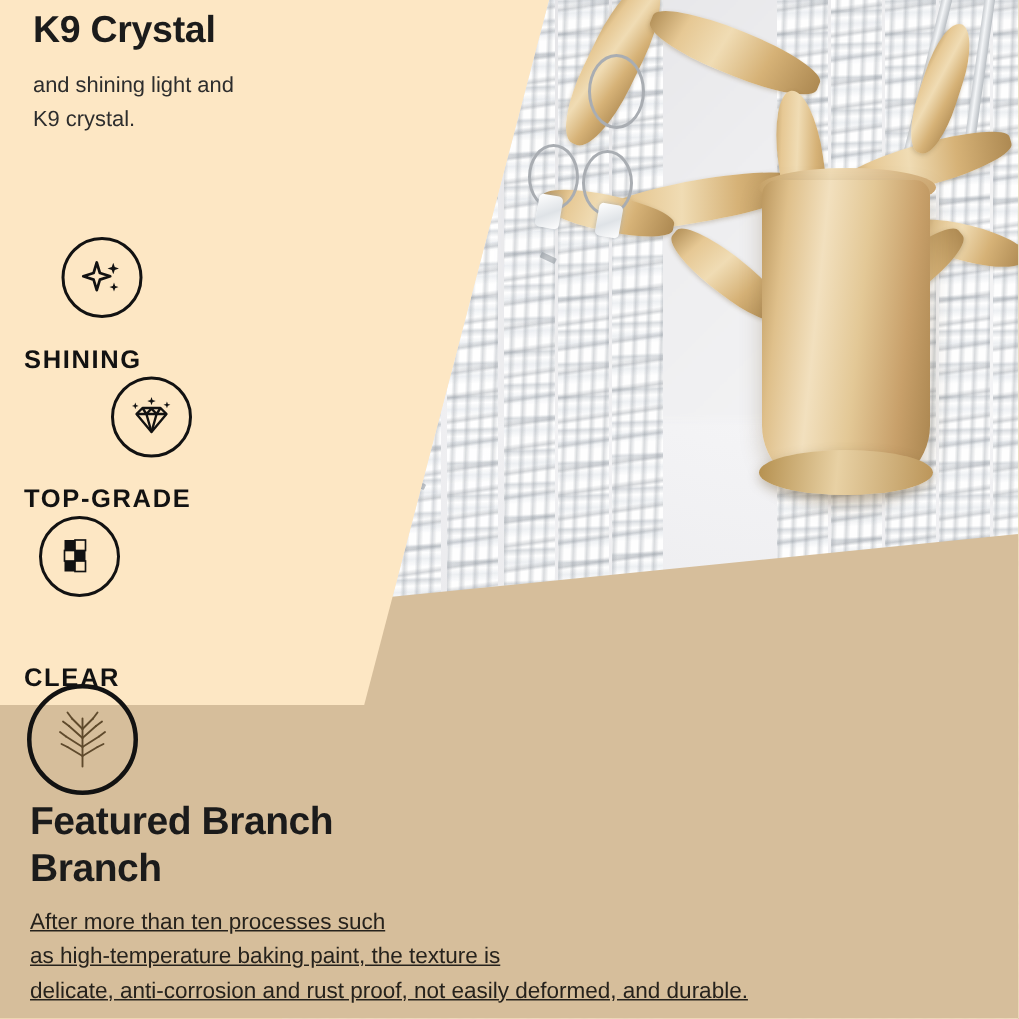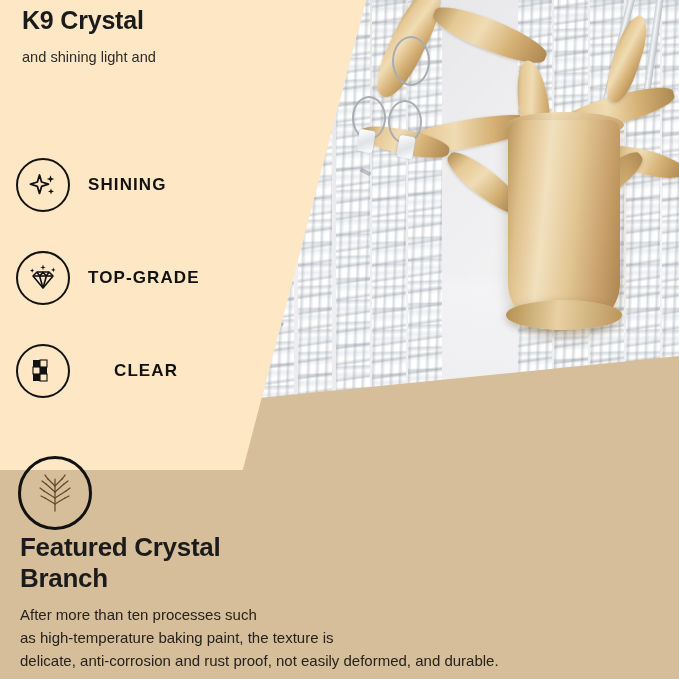--- a/index.html
+++ b/index.html
@@ -151,41 +151,41 @@
   .title{
     position:absolute;left:22px;top:6px;
     font-size:25px;font-weight:700;color:#1b1b1b;letter-spacing:-.2px;
   }
   .lede{
     position:absolute;left:22px;top:46px;width:300px;
     font-size:14.6px;line-height:1.55;color:#2d2d2d;
   }
   .lede div{white-space:nowrap;}
 
-  .feature{position:absolute;left:16px;display:flex;align-items:center;gap:18px;}
+  .feature{position:absolute;left:16px;display:flex;align-items:flex-end;gap:18px;flex-direction:column;}
   .f-icon{
     width:50px;height:50px;border:2.6px solid #121212;border-radius:50%;
     display:flex;align-items:center;justify-content:center;flex:0 0 auto;
   }
   .f-label{
     font-size:17px;font-weight:700;color:#121212;letter-spacing:1.1px;
   }
 
   .branch-badge{
     position:absolute;left:18px;top:456px;
     width:68px;height:68px;border:3px solid #121212;border-radius:50%;
     display:flex;align-items:center;justify-content:center;
   }
   .headline{
     position:absolute;left:20px;top:532px;width:330px;
     font-size:26px;font-weight:700;color:#1b1b1b;line-height:1.18;letter-spacing:-.3px;
   }
   .outro{
     position:absolute;left:20px;top:604px;width:650px;
-    font-size:15px;line-height:1.52;color:#26221c;
+    font-size:15px;line-height:1.52;color:#26221c;text-decoration:underline;
   }
   .outro div{white-space:nowrap;}.z2{z-index:2}.z3{z-index:3}.z4{z-index:4}.z5{z-index:5}.z6{z-index:6}
 </style>
 </head>
 <body>
 
 <div class="stage">
 
   <div class="photo z2">
     <div class="photo-bg"></div>
@@ -255,20 +255,21 @@
   </div>
 
   <div class="tan z3"></div>
 
   <div class="cream z4"></div>
 
   <div class="title z5">K9 Crystal</div>
 
   <div class="lede z5">
     <div>and shining light and</div>
+    <div>K9 crystal.</div>
   </div>
 
   <div class="feature z5" style="top:158px;">
     <div class="f-icon">
       <svg width="32" height="32" viewBox="0 0 32 32" aria-hidden="true">
         <path d="M12.5 6 L14.6 13.0 L21.5 15.2 L14.6 17.4 L12.5 24.4 L10.4 17.4 L3.5 15.2 L10.4 13.0 Z" fill="none" stroke="#121212" stroke-width="1.8" stroke-linejoin="round"></path>
         <path d="M23.5 6.2 L24.5 9.0 L27.3 10.0 L24.5 11.0 L23.5 13.8 L22.5 11.0 L19.7 10.0 L22.5 9.0 Z" fill="#121212"></path>
         <path d="M24 19.4 L24.8 21.6 L27 22.4 L24.8 23.2 L24 25.4 L23.2 23.2 L21 22.4 L23.2 21.6 Z" fill="#121212"></path>
       </svg>
     </div>
@@ -325,21 +326,21 @@
           <path d="M32 14 L36 11"></path>
         <path d="M12 21 L8 18"></path>
           <path d="M34 21 L38 18"></path>
         <path d="M13 28 L9 26"></path>
           <path d="M33 28 L37 26"></path>
       </g>
     </svg>
   </div>
 
   <div class="headline z5">
-    <div>Featured Crystal</div>
+    <div>Featured Branch</div>
     <div>Branch</div>
   </div>
 
   <div class="outro z5">
     <div>After more than ten processes such</div>
     <div>as high-temperature baking paint, the texture is</div>
     <div>delicate, anti-corrosion and rust proof, not easily deformed, and durable.</div>
   </div>
 
 </div>

